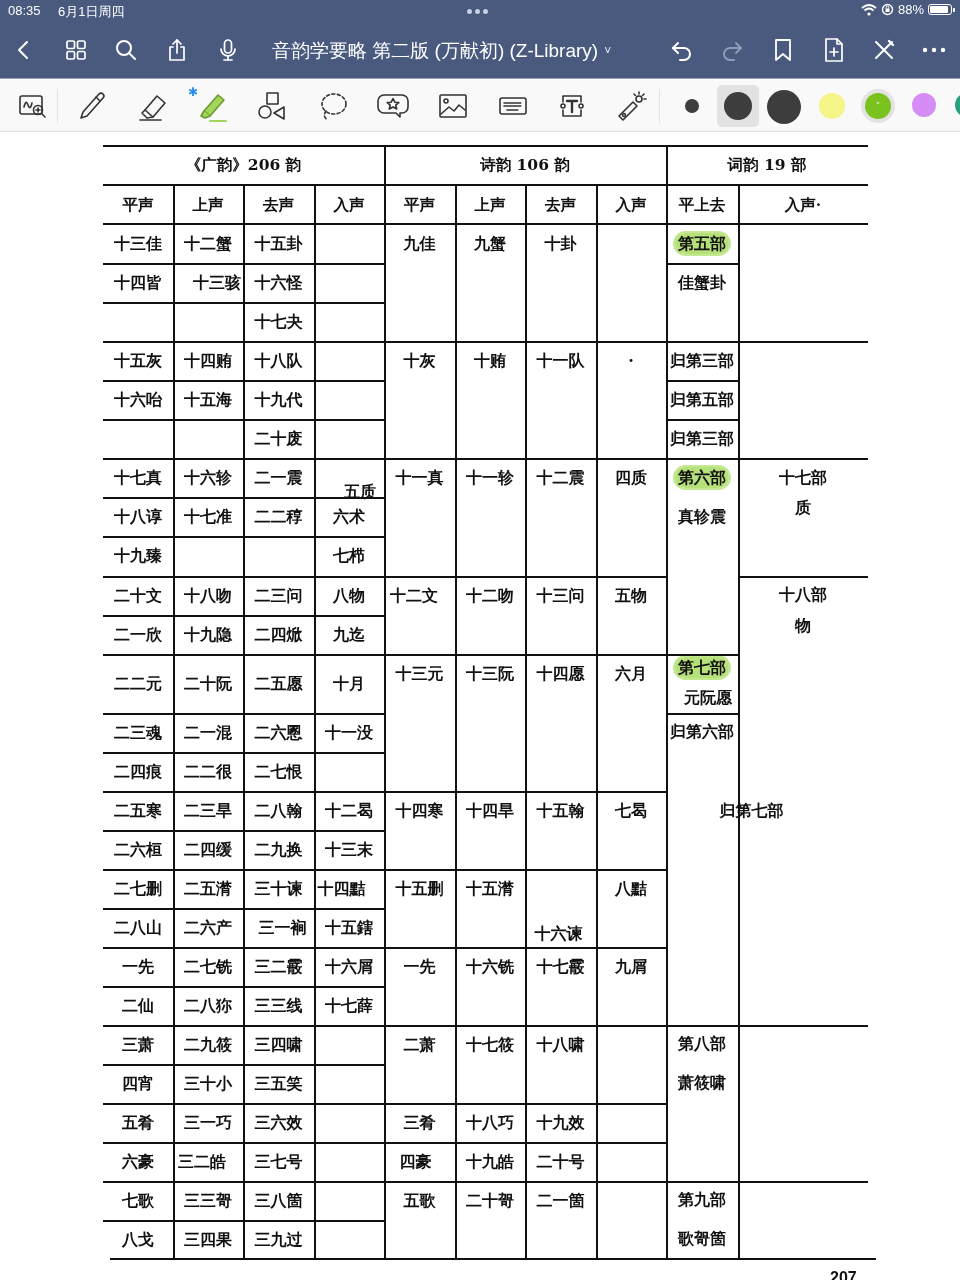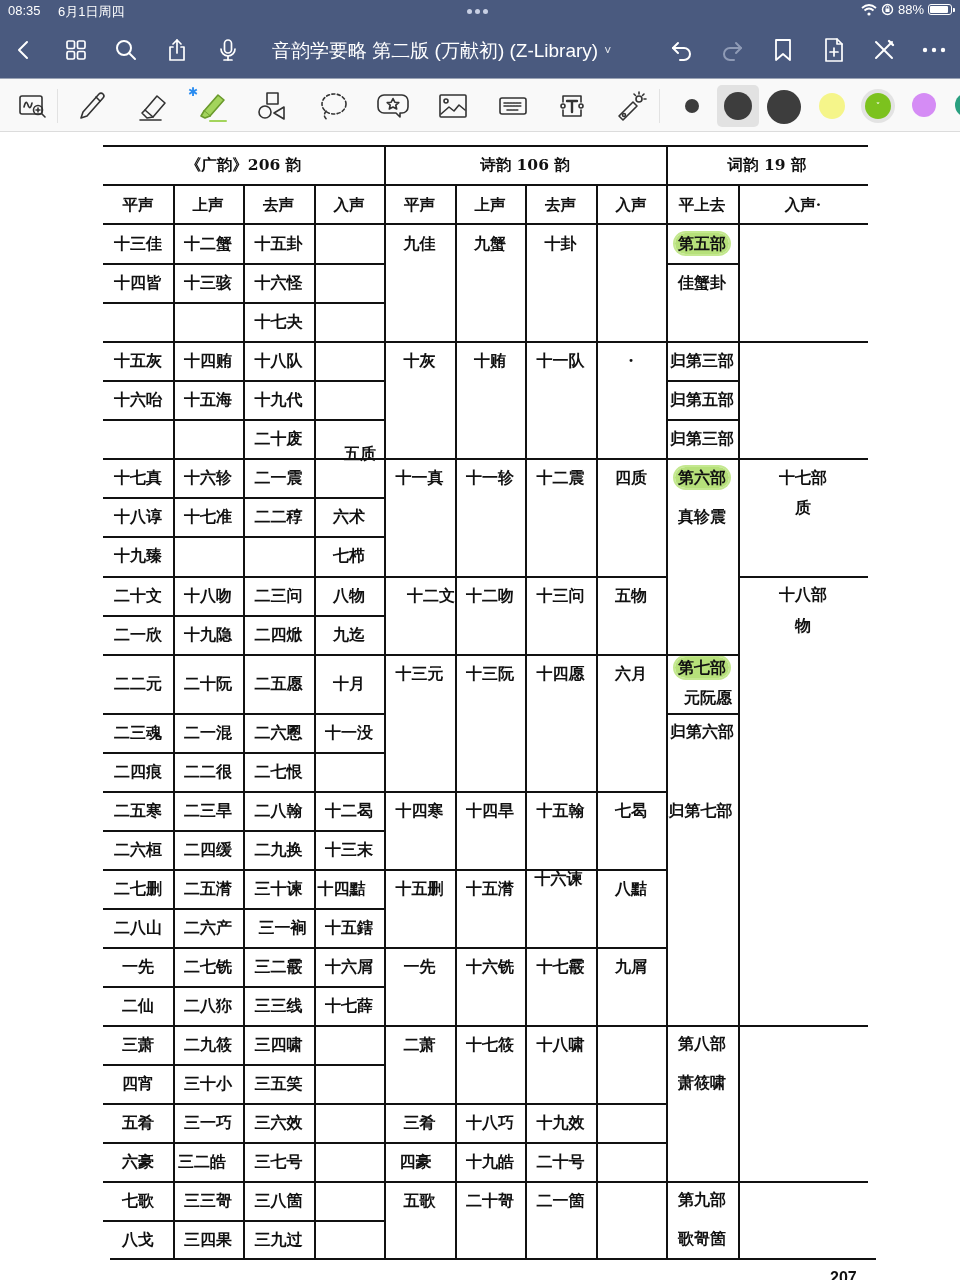--- a/index.html
+++ b/index.html
@@ -278,21 +278,21 @@
     <div class="cell " style="left:103px;top:233.5px;width:70px">十三佳</div>
     <div class="hl" style="left:103px;top:263px;width:70px;height:1.6px"></div>
     <div class="cell " style="left:173px;top:233.5px;width:70px">十二蟹</div>
     <div class="hl" style="left:173px;top:263px;width:70px;height:1.6px"></div>
     <div class="cell " style="left:243px;top:233.5px;width:71px">十五卦</div>
     <div class="hl" style="left:243px;top:263px;width:71px;height:1.6px"></div>
     <div class="cell " style="left:314px;top:233.5px;width:70px"></div>
     <div class="hl" style="left:314px;top:263px;width:70px;height:1.6px"></div>
     <div class="cell " style="left:103px;top:272.5px;width:70px">十四皆</div>
     <div class="hl" style="left:103px;top:302px;width:70px;height:1.6px"></div>
-    <div class="cell " style="left:173px;top:272.5px;width:70px">十三骇</div>
+    <div class="cell " style="left:173px;top:272.5px;width:88px">十三骇</div>
     <div class="hl" style="left:173px;top:302px;width:70px;height:1.6px"></div>
     <div class="cell " style="left:243px;top:272.5px;width:71px">十六怪</div>
     <div class="hl" style="left:243px;top:302px;width:71px;height:1.6px"></div>
     <div class="cell " style="left:314px;top:272.5px;width:70px"></div>
     <div class="hl" style="left:314px;top:302px;width:70px;height:1.6px"></div>
     <div class="cell " style="left:103px;top:311.5px;width:70px"></div>
     <div class="hl" style="left:103px;top:341px;width:70px;height:1.6px"></div>
     <div class="cell " style="left:173px;top:311.5px;width:70px"></div>
     <div class="hl" style="left:173px;top:341px;width:70px;height:1.6px"></div>
     <div class="cell " style="left:243px;top:311.5px;width:71px">十七夬</div>
@@ -322,21 +322,21 @@
     <div class="cell " style="left:243px;top:428.5px;width:71px">二十废</div>
     <div class="hl" style="left:243px;top:458px;width:71px;height:1.6px"></div>
     <div class="cell " style="left:314px;top:428.5px;width:70px"></div>
     <div class="hl" style="left:314px;top:458px;width:70px;height:1.6px"></div>
     <div class="cell " style="left:103px;top:467.5px;width:70px">十七真</div>
     <div class="hl" style="left:103px;top:497px;width:70px;height:1.6px"></div>
     <div class="cell " style="left:173px;top:467.5px;width:70px">十六轸</div>
     <div class="hl" style="left:173px;top:497px;width:70px;height:1.6px"></div>
     <div class="cell " style="left:243px;top:467.5px;width:71px">二一震</div>
     <div class="hl" style="left:243px;top:497px;width:71px;height:1.6px"></div>
-    <div class="cell " style="left:314px;top:444px;width:92px">五质</div>
+    <div class="cell " style="left:314px;top:482px;width:92px">五质</div>
     <div class="hl" style="left:314px;top:497px;width:70px;height:1.6px"></div>
     <div class="cell " style="left:103px;top:506.5px;width:70px">十八谆</div>
     <div class="hl" style="left:103px;top:536px;width:70px;height:1.6px"></div>
     <div class="cell " style="left:173px;top:506.5px;width:70px">十七准</div>
     <div class="hl" style="left:173px;top:536px;width:70px;height:1.6px"></div>
     <div class="cell " style="left:243px;top:506.5px;width:71px">二二稕</div>
     <div class="hl" style="left:243px;top:536px;width:71px;height:1.6px"></div>
     <div class="cell " style="left:314px;top:506.5px;width:70px">六术</div>
     <div class="hl" style="left:314px;top:536px;width:70px;height:1.6px"></div>
     <div class="cell " style="left:103px;top:546px;width:70px">十九臻</div>
@@ -487,38 +487,38 @@
     <div class="cell " style="left:384px;top:351px;width:71px">十灰</div>
     <div class="cell " style="left:455px;top:351px;width:70px">十贿</div>
     <div class="cell " style="left:525px;top:351px;width:71px">十一队</div>
     <div class="cell " style="left:596px;top:351px;width:70px">·</div>
     <div class="hl" style="left:384px;top:458px;width:282px;height:1.6px"></div>
     <div class="cell " style="left:384px;top:468px;width:71px">十一真</div>
     <div class="cell " style="left:455px;top:468px;width:70px">十一轸</div>
     <div class="cell " style="left:525px;top:468px;width:71px">十二震</div>
     <div class="cell " style="left:596px;top:468px;width:70px">四质</div>
     <div class="hl" style="left:384px;top:576px;width:282px;height:1.6px"></div>
-    <div class="cell " style="left:397px;top:586px;width:68px">十二文</div>
+    <div class="cell " style="left:380px;top:586px;width:68px">十二文</div>
     <div class="cell " style="left:455px;top:586px;width:70px">十二吻</div>
     <div class="cell " style="left:525px;top:586px;width:71px">十三问</div>
     <div class="cell " style="left:596px;top:586px;width:70px">五物</div>
     <div class="hl" style="left:384px;top:654px;width:282px;height:1.6px"></div>
     <div class="cell " style="left:384px;top:664px;width:71px">十三元</div>
     <div class="cell " style="left:455px;top:664px;width:70px">十三阮</div>
     <div class="cell " style="left:525px;top:664px;width:71px">十四愿</div>
     <div class="cell " style="left:596px;top:664px;width:70px">六月</div>
     <div class="hl" style="left:384px;top:791px;width:282px;height:1.6px"></div>
     <div class="cell " style="left:384px;top:801px;width:71px">十四寒</div>
     <div class="cell " style="left:455px;top:801px;width:70px">十四旱</div>
     <div class="cell " style="left:525px;top:801px;width:71px">十五翰</div>
     <div class="cell " style="left:596px;top:801px;width:70px">七曷</div>
     <div class="hl" style="left:384px;top:869px;width:282px;height:1.6px"></div>
     <div class="cell " style="left:384px;top:879px;width:71px">十五删</div>
     <div class="cell " style="left:455px;top:879px;width:70px">十五潸</div>
-    <div class="cell " style="left:525px;top:869px;width:67px">十六谏</div>
+    <div class="cell " style="left:525px;top:924px;width:67px">十六谏</div>
     <div class="cell " style="left:596px;top:879px;width:70px">八黠</div>
     <div class="hl" style="left:384px;top:947px;width:282px;height:1.6px"></div>
     <div class="cell " style="left:384px;top:957px;width:71px">一先</div>
     <div class="cell " style="left:455px;top:957px;width:70px">十六铣</div>
     <div class="cell " style="left:525px;top:957px;width:71px">十七霰</div>
     <div class="cell " style="left:596px;top:957px;width:70px">九屑</div>
     <div class="hl" style="left:384px;top:1025px;width:282px;height:1.6px"></div>
     <div class="cell " style="left:384px;top:1035px;width:71px">二萧</div>
     <div class="cell " style="left:455px;top:1035px;width:70px">十七筱</div>
     <div class="cell " style="left:525px;top:1035px;width:71px">十八啸</div>
@@ -541,21 +541,21 @@
     <div class="cell" style="left:666px;top:234px;width:72px"><span class="mark">第五部</span></div>
     <div class="cell" style="left:666px;top:273px;width:72px"><span>佳蟹卦</span></div>
     <div class="cell" style="left:666px;top:351px;width:72px"><span>归第三部</span></div>
     <div class="cell" style="left:666px;top:390px;width:72px"><span>归第五部</span></div>
     <div class="cell" style="left:666px;top:429px;width:72px"><span>归第三部</span></div>
     <div class="cell" style="left:666px;top:468px;width:72px"><span class="mark">第六部</span></div>
     <div class="cell" style="left:666px;top:507px;width:72px"><span>真轸震</span></div>
     <div class="cell" style="left:666px;top:658px;width:72px"><span class="mark">第七部</span></div>
     <div class="cell" style="left:666px;top:688px;width:84px"><span>元阮愿</span></div>
     <div class="cell" style="left:666px;top:722px;width:72px"><span>归第六部</span></div>
-    <div class="cell" style="left:655px;top:801px;width:91px"><span>归第七部</span></div>
+    <div class="cell" style="left:706px;top:801px;width:91px"><span>归第七部</span></div>
     <div class="cell" style="left:666px;top:1034px;width:72px"><span>第八部</span></div>
     <div class="cell" style="left:666px;top:1073px;width:72px"><span>萧筱啸</span></div>
     <div class="cell" style="left:666px;top:1190px;width:72px"><span>第九部</span></div>
     <div class="cell" style="left:666px;top:1229px;width:72px"><span>歌哿箇</span></div>
     <div class="hl" style="left:666px;top:263px;width:72px;height:1.6px"></div>
     <div class="hl" style="left:666px;top:341px;width:72px;height:1.6px"></div>
     <div class="hl" style="left:666px;top:380px;width:72px;height:1.6px"></div>
     <div class="hl" style="left:666px;top:419px;width:72px;height:1.6px"></div>
     <div class="hl" style="left:666px;top:458px;width:202px;height:1.6px"></div>
     <div class="hl" style="left:666px;top:654px;width:72px;height:1.6px"></div>

